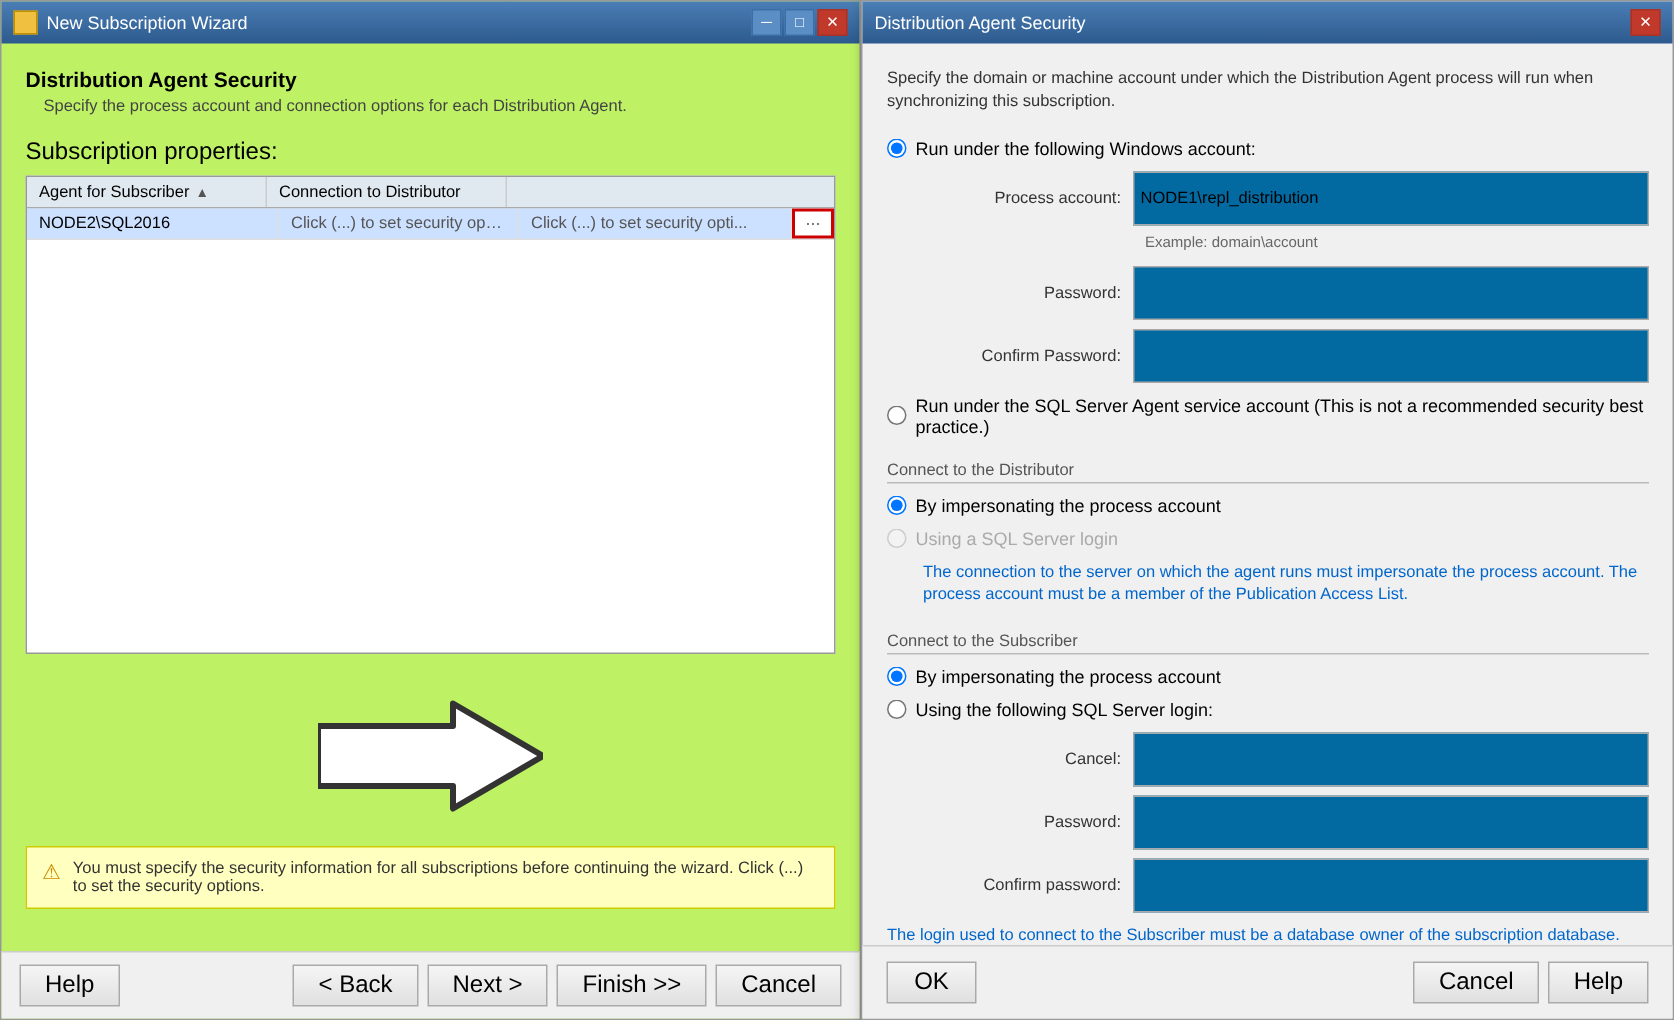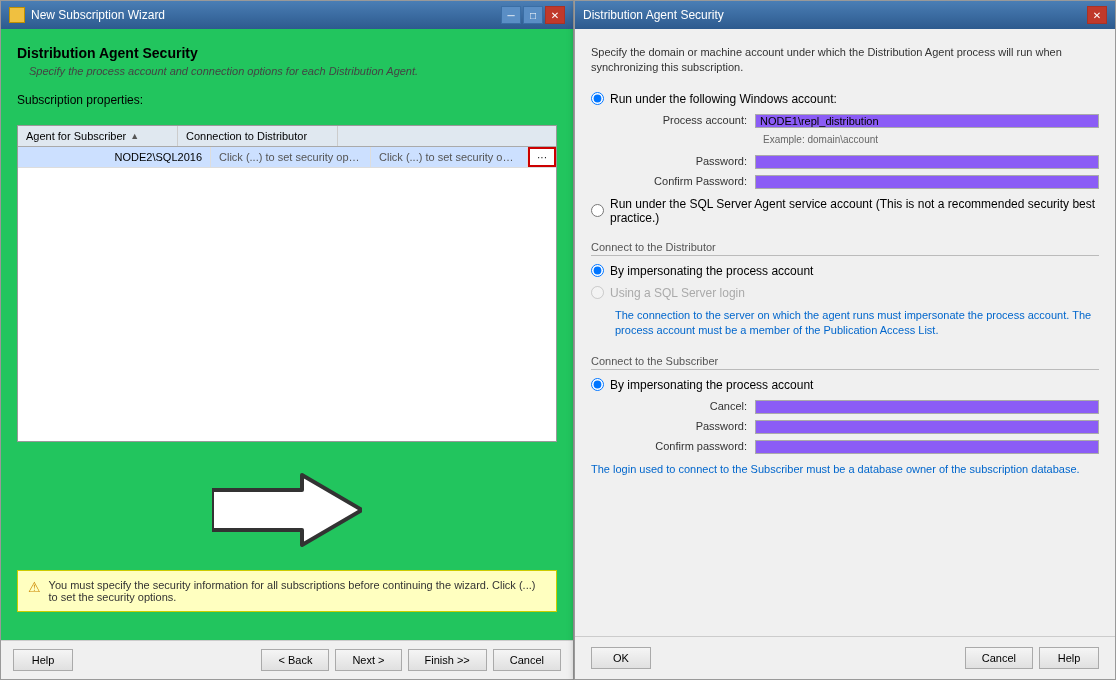--- a/index.html
+++ b/index.html
@@ -10,21 +10,21 @@
       display: flex;
       width: 1116px;
       height: 680px;
       overflow: hidden;
     }
 
     
     .left-panel {
       width: 574px;
       height: 680px;
-      background: #22c55e;
+      background: #bef264;
       border: 1px solid #999;
       display: flex;
       flex-direction: column;
       box-shadow: 2px 2px 8px rgba(0,0,0,0.4);
     }
 
     .title-bar {
       background: linear-gradient(to bottom, #4a7eb5, #2d5a8e);
       color: white;
       padding: 6px 8px;
@@ -81,27 +81,26 @@
       font-size: 14px;
       font-weight: bold;
       color: #000;
       margin-bottom: 4px;
     }
     .section-subtitle {
       font-size: 11px;
       color: #444;
       margin-bottom: 16px;
       padding-left: 12px;
-      font-style: italic;
     }
 
     .subscription-props-label {
-      font-size: 12px;
+      font-size: 16px;
       color: #000;
-      margin-bottom: 18px;
+      margin-bottom: 6px;
     }
 
     .table-container {
       border: 1px solid #999;
       background: white;
       flex: 1;
       overflow: hidden;
       margin-bottom: 8px;
     }
 
@@ -131,21 +130,21 @@
     }
     .td {
       padding: 4px 8px;
       font-size: 11px;
       color: #000;
       border-right: 1px solid #ddd;
       overflow: hidden;
       text-overflow: ellipsis;
       white-space: nowrap;
     }
-    .td:first-child { width: 193px; text-align: right; }
+    .td:first-child { width: 168px; }
     .td:nth-child(2) { width: 160px; color: #555; }
     .td:nth-child(3) { flex: 1; color: #555; }
 
     .ellipsis-btn-cell {
       width: 28px;
       border: 2px solid #c00;
       display: flex;
       align-items: center;
       justify-content: center;
       cursor: pointer;
@@ -176,21 +175,21 @@
     .wizard-buttons {
       display: flex;
       justify-content: flex-end;
       gap: 6px;
       padding: 8px 12px;
       border-top: 1px solid #ccc;
       background: #f0f0f0;
     }
     .wiz-btn {
       padding: 4px 16px;
-      font-size: 11px;
+      font-size: 16px;
       background: linear-gradient(to bottom, #f5f5f5, #e0e0e0);
       border: 1px solid #aaa;
       cursor: pointer;
       min-width: 60px;
     }
     .wiz-btn:first-child {
       margin-right: auto;
     }
 
     
@@ -243,35 +242,36 @@
 
     .form-grid {
       margin-left: 24px;
       display: flex;
       flex-direction: column;
       gap: 6px;
       margin-bottom: 8px;
     }
     .form-row {
       display: flex;
+      align-items: center;
     }
     .form-label {
       width: 140px;
       font-size: 11px;
       color: #333;
       text-align: right;
       padding-right: 8px;
     }
     .form-input {
       flex: 1;
-      height: 14px;
+      height: 36px;
       border: 1px solid #aaa;
       padding: 2px 4px;
       font-size: 11px;
-      background: #8b5cf6;
+      background: #0369a1;
     }
     .form-hint {
       font-size: 10px;
       color: #666;
       margin-left: 148px;
       margin-bottom: 4px;
     }
 
     .radio-disabled {
       color: #aaa;
@@ -440,20 +440,24 @@
       </div>
       <div class="info-text">The connection to the server on which the agent runs must impersonate the process account. The process account must be a member of the Publication Access List.</div>
     </div>
 
     <div class="section-group">
       <div class="divider-label">Connect to the Subscriber</div>
       <div class="radio-option">
         <input type="radio" name="subscriber-connect" checked="" style="">
         <label>By impersonating the process account</label>
       </div>
+      <div class="radio-option">
+        <input type="radio" name="subscriber-connect" style="">
+        <label>Using the following SQL Server login:</label>
+      </div>
 
       <div class="form-grid">
         <div class="form-row">
           <span class="form-label">Cancel:</span>
           <input type="text" class="form-input" style="">
         </div>
         <div class="form-row">
           <span class="form-label">Password:</span>
           <input type="password" class="form-input" style="">
         </div>

